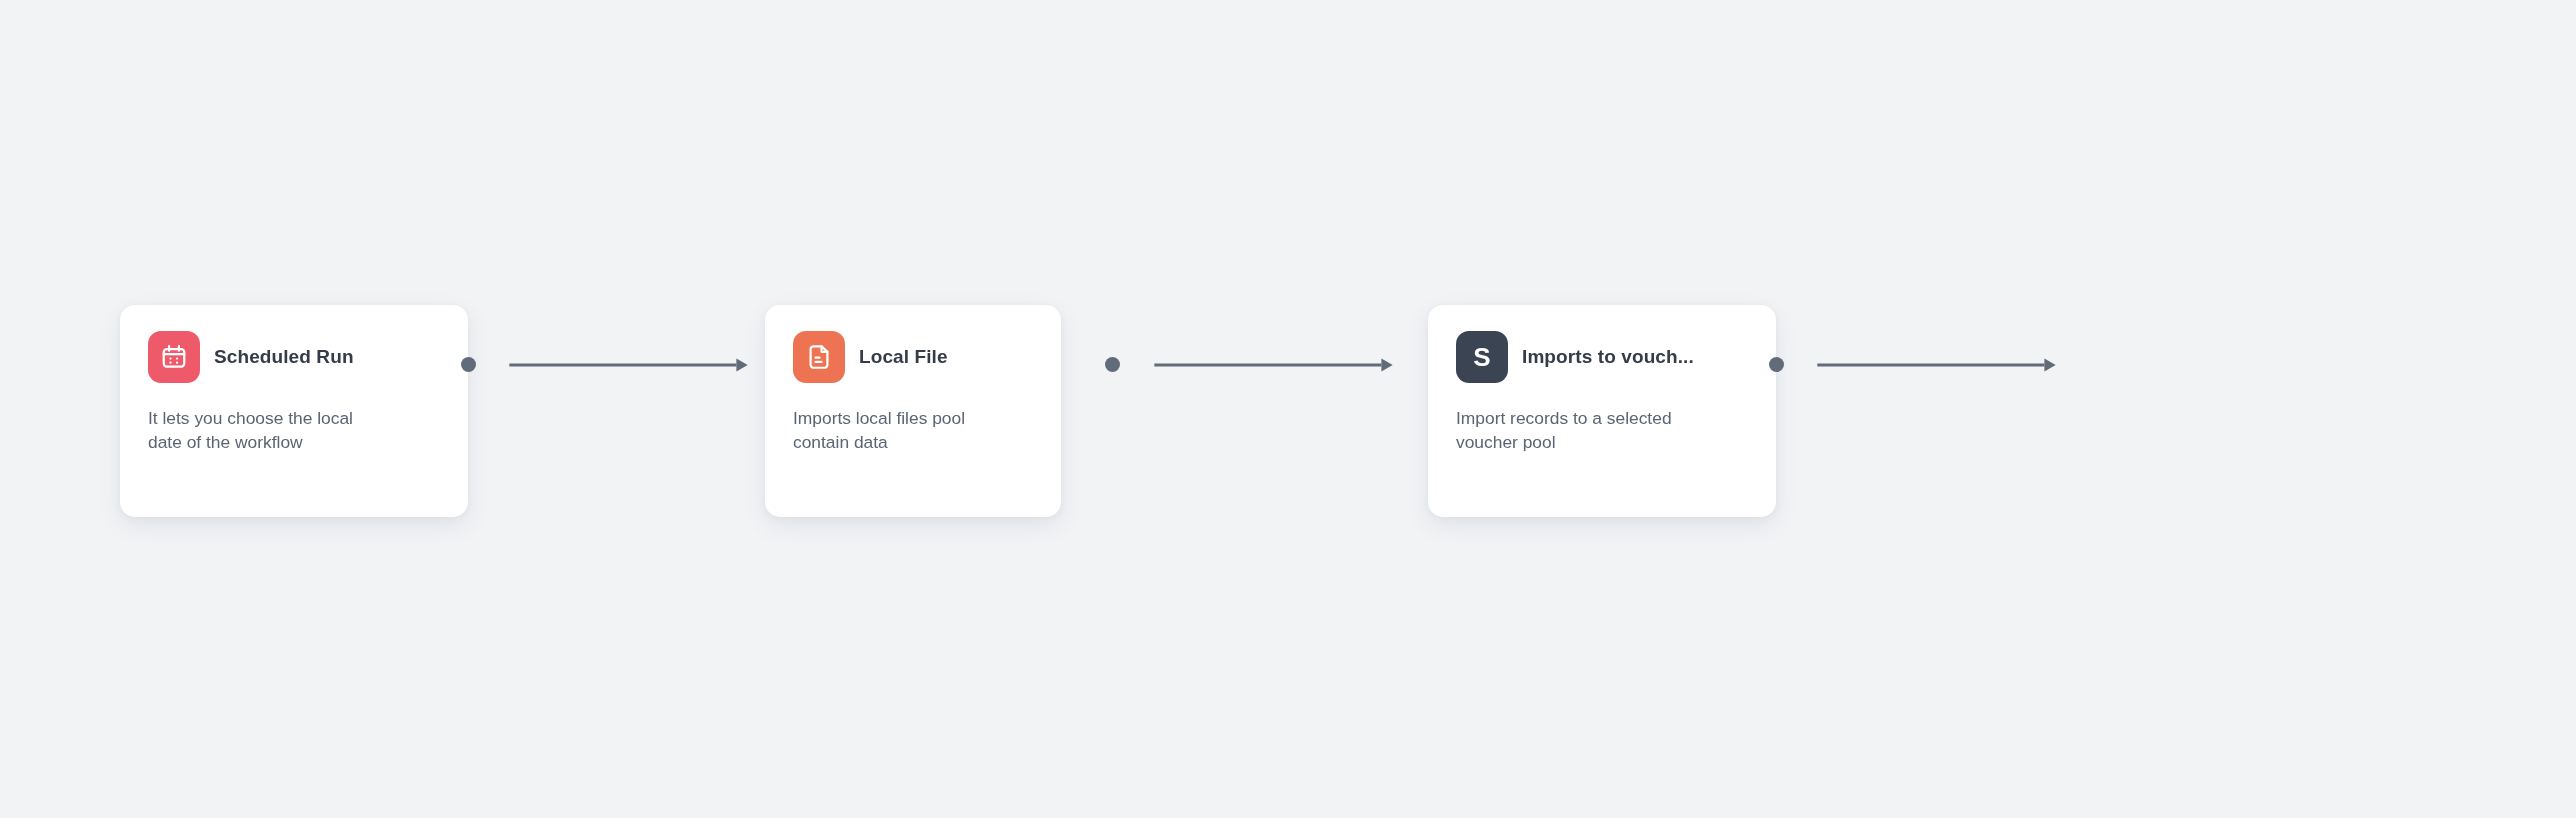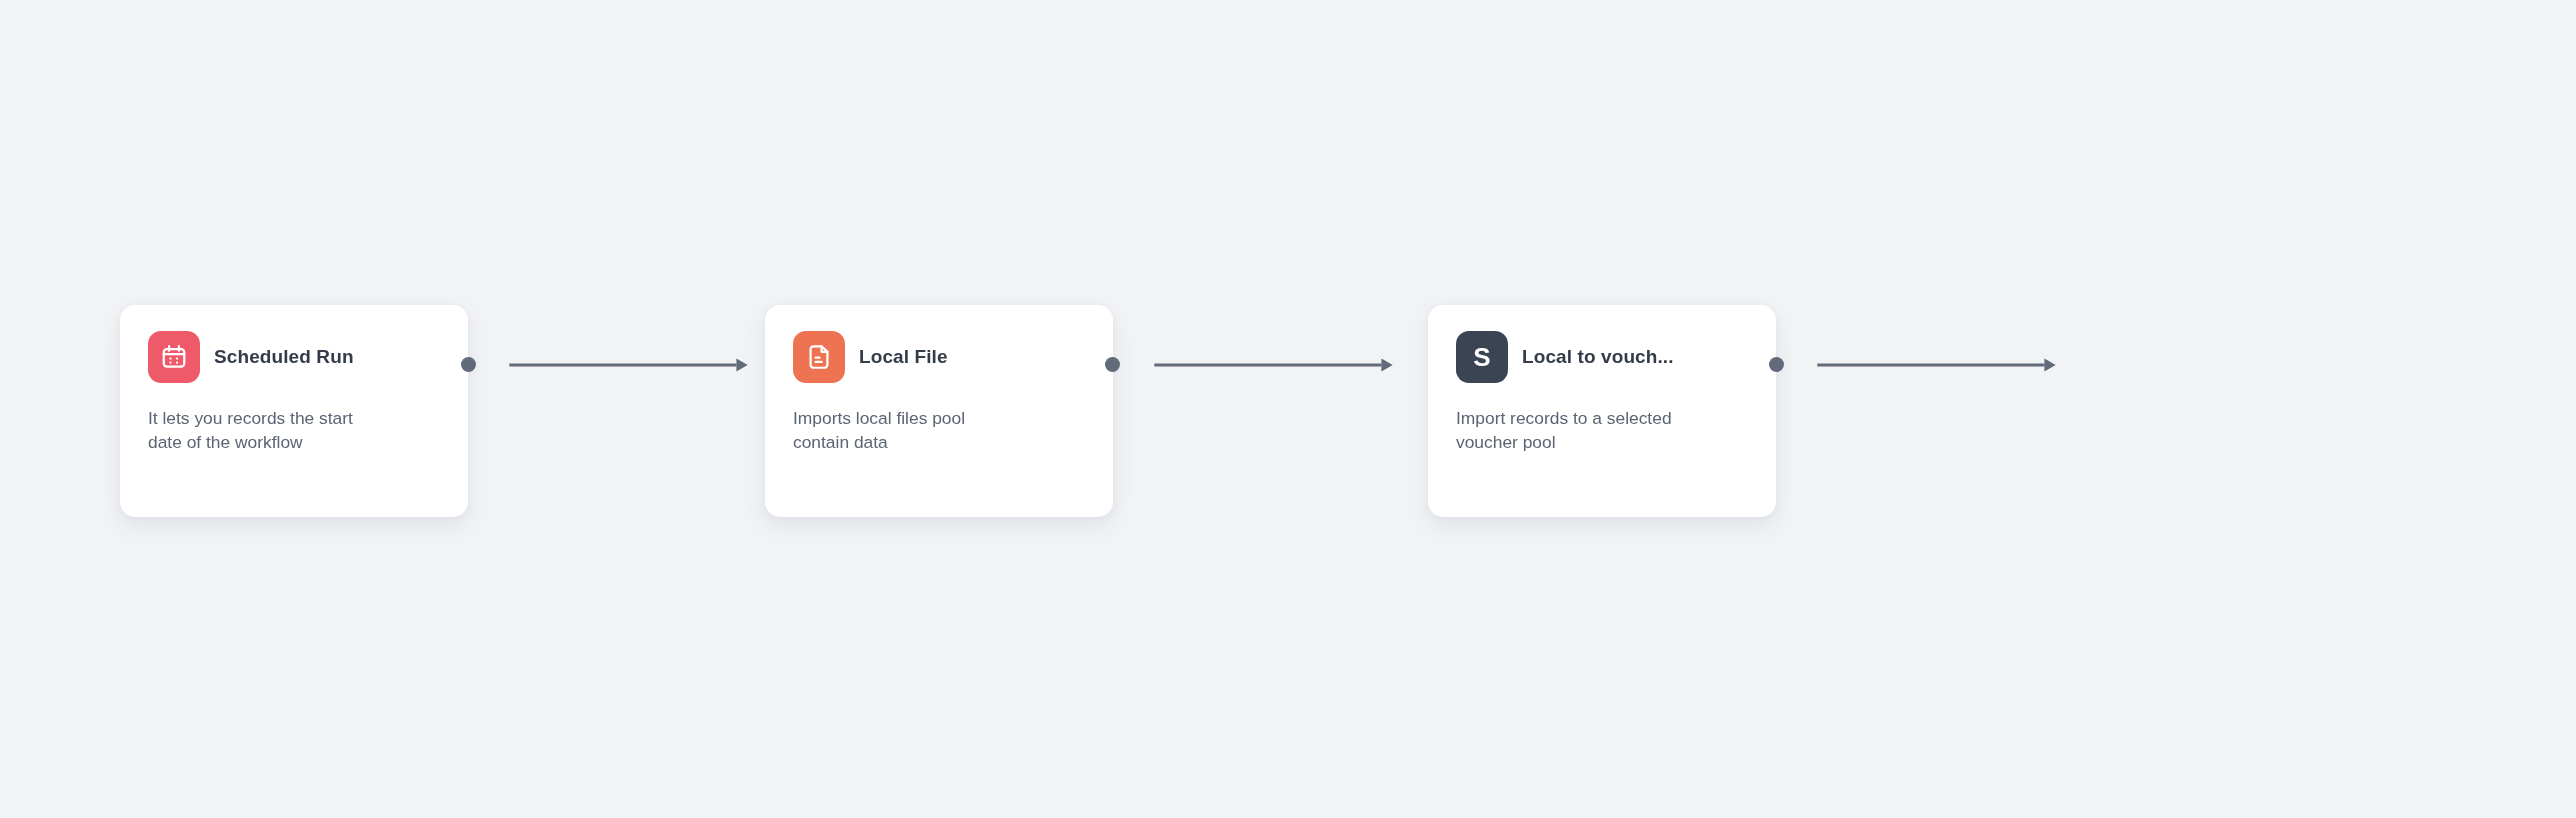--- a/index.html
+++ b/index.html
@@ -107,32 +107,32 @@
           <line x1="16.2" y1="2.6" x2="16.2" y2="6.6"></line>
           <line x1="3.2" y1="9.6" x2="20.8" y2="9.6"></line>
           <circle cx="9" cy="13.3" r="0.95" fill="#ffffff" stroke="none"></circle>
           <circle cx="14.6" cy="13.3" r="0.95" fill="#ffffff" stroke="none"></circle>
           <circle cx="9" cy="16.9" r="0.95" fill="#ffffff" stroke="none"></circle>
           <circle cx="14.6" cy="16.9" r="0.95" fill="#ffffff" stroke="none"></circle>
         </svg>
       </div>
       <div class="node-title">Scheduled Run</div>
     </div>
-    <div class="node-desc">It lets you records the start date of the workflow</div>
+    <div class="node-desc">It lets you choose the local date of the workflow</div>
   </div>
   <div class="port" style="left:461px; top:357px;"></div>
 
   <div class="edge" style="left:509px; top:352px; width:239px;">
     <svg width="239" height="26" viewBox="0 0 275 30">
       <line x1="0" y1="15" x2="262" y2="15" stroke="#626b7a" stroke-width="3.2"></line>
       <polygon points="262,7.5 275,15 262,22.5" fill="#626b7a"></polygon>
     </svg>
   </div>
 
-  <div class="node" id="node-1" style="left:765px; top:305px; width:348px; height:212px;">
+  <div class="node" id="node-1" style="left:765px; top:305px; width:296px; height:212px;">
     <div class="node-head">
       <div class="node-icon" style="background:#ed7352;">
         <svg width="28" height="28" viewBox="0 0 24 24" fill="none" stroke="#ffffff" stroke-width="1.9" stroke-linecap="round" stroke-linejoin="round">
           <path d="M14.2 2.8H7.4A2.6 2.6 0 0 0 4.8 5.4v13.2a2.6 2.6 0 0 0 2.6 2.6h9.2a2.6 2.6 0 0 0 2.6-2.6V7.6z"></path>
           <path d="M14.2 2.8v4.8h5"></path>
           <line x1="9" y1="12.6" x2="12.4" y2="12.6"></line>
           <line x1="9" y1="16.2" x2="14.2" y2="16.2"></line>
         </svg>
       </div>
       <div class="node-title">Local File</div>
@@ -146,21 +146,21 @@
       <line x1="0" y1="15" x2="262" y2="15" stroke="#626b7a" stroke-width="3.2"></line>
       <polygon points="262,7.5 275,15 262,22.5" fill="#626b7a"></polygon>
     </svg>
   </div>
 
   <div class="node" id="node-2" style="left:1428px; top:305px; width:348px; height:212px;">
     <div class="node-head">
       <div class="node-icon" style="background:#3b4453;">
         <span class="icon-letter">S</span>
       </div>
-      <div class="node-title">Local to vouch...</div>
+      <div class="node-title">Imports to vouch...</div>
     </div>
     <div class="node-desc">Import records to a selected voucher pool</div>
   </div>
   <div class="port" style="left:1769px; top:357px;"></div>
 
   <div class="edge" style="left:1817px; top:352px; width:239px;">
     <svg width="239" height="26" viewBox="0 0 275 30">
       <line x1="0" y1="15" x2="262" y2="15" stroke="#626b7a" stroke-width="3.2"></line>
       <polygon points="262,7.5 275,15 262,22.5" fill="#626b7a"></polygon>
     </svg>

